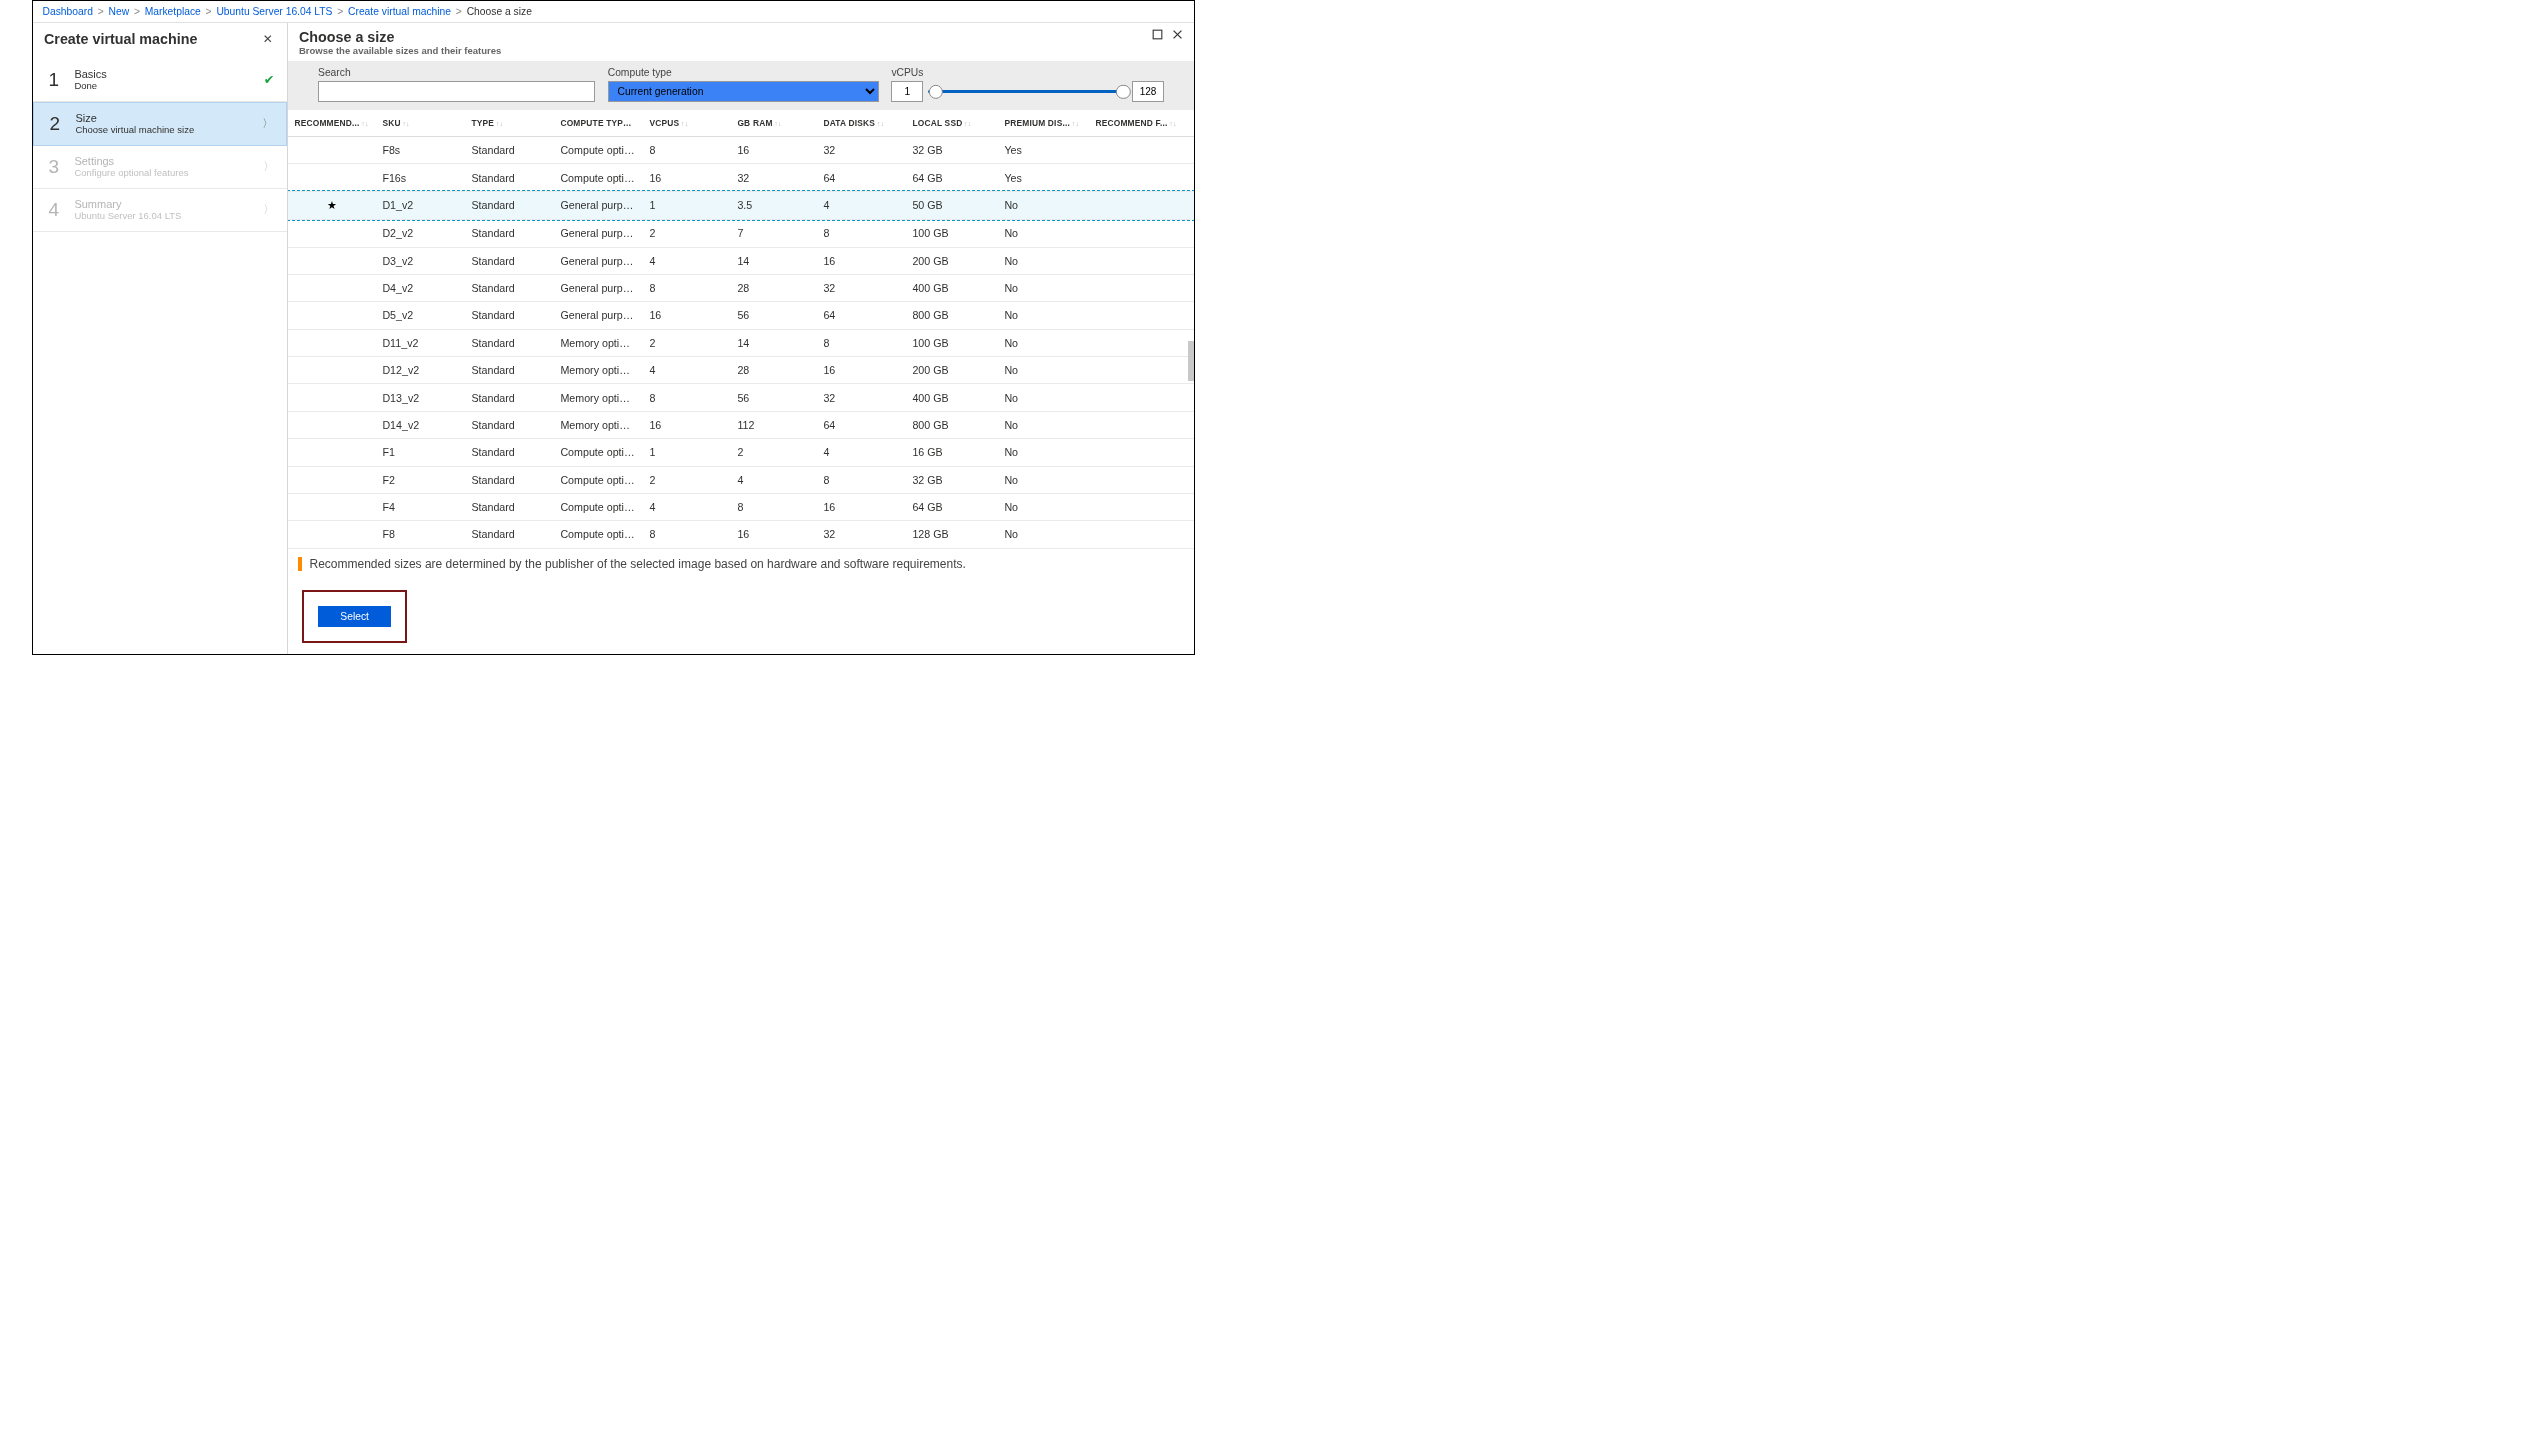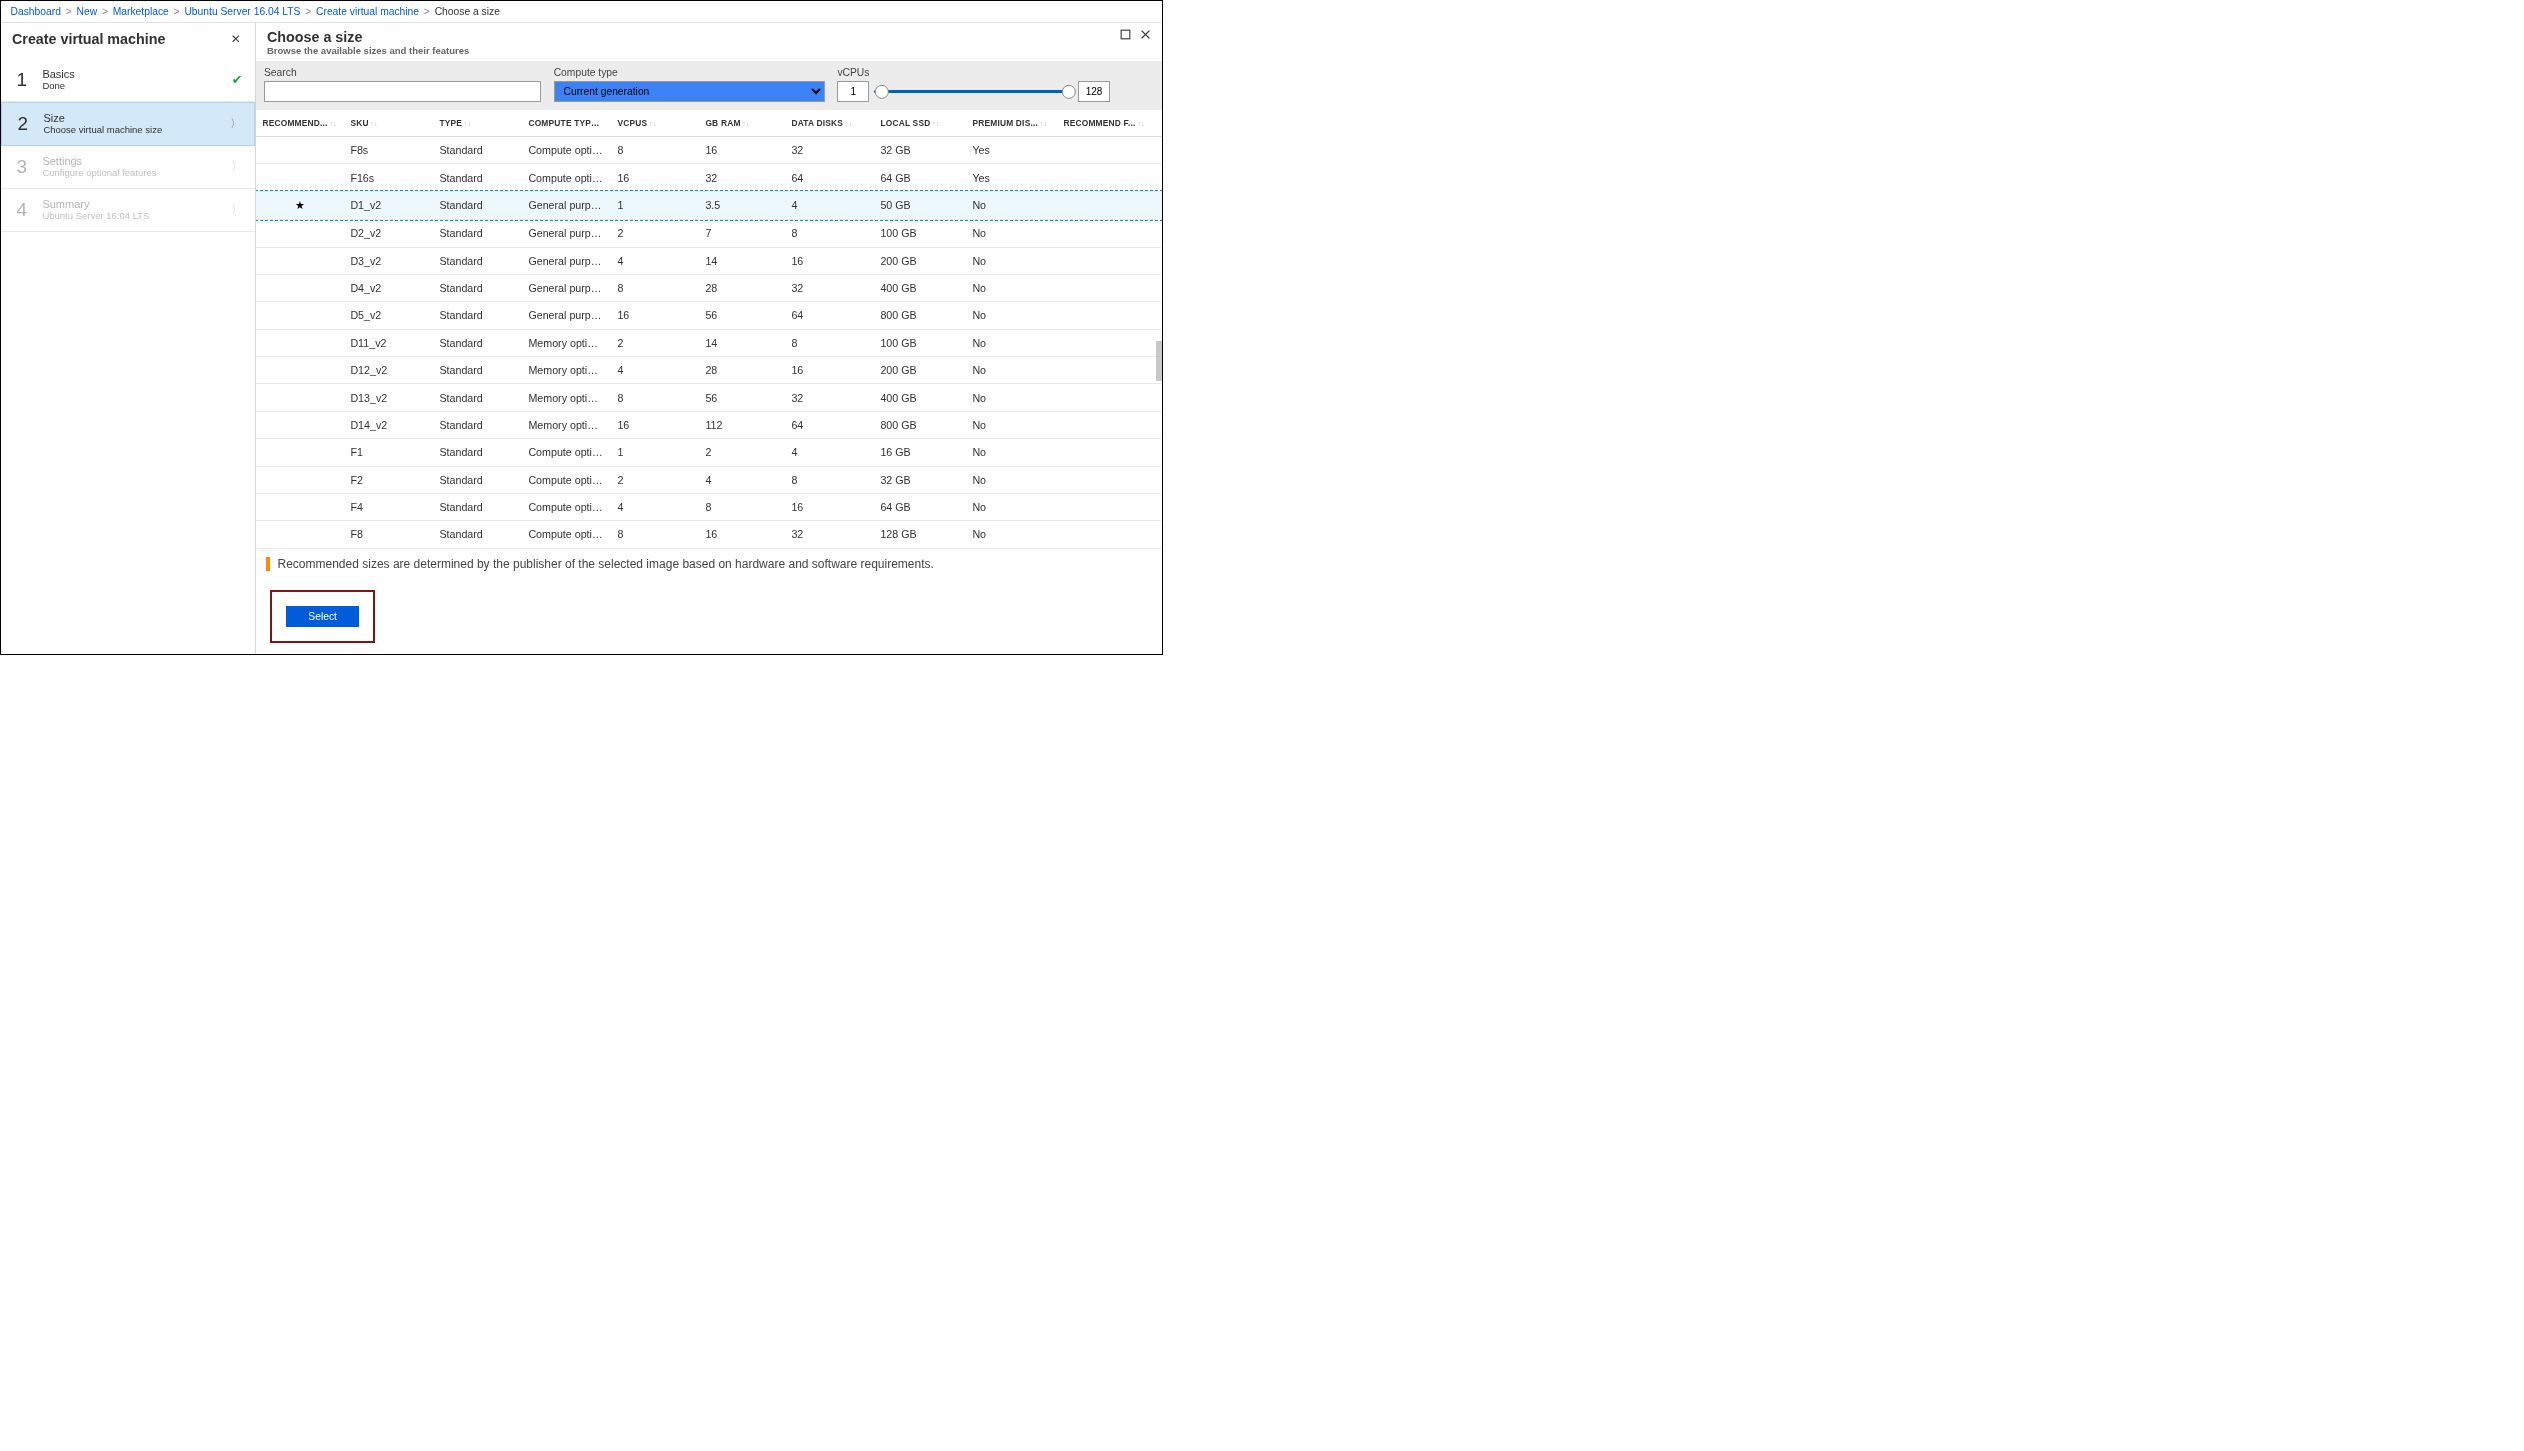--- a/index.html
+++ b/index.html
@@ -1,17 +1,17 @@
 <!DOCTYPE html>
 <html><head>
 <meta charset="utf-8">
 <style>
   * { box-sizing: border-box; margin: 0; padding: 0; }
   html, body { height: 100%; font-family: "Segoe UI", Arial, sans-serif; font-size: 10.3px; color: #323130; background: #fff; }
-  .app { width: 1163px; height: 655px; border: 0.8px solid #000; display: flex; flex-direction: column; overflow: hidden; }
+  .app { width: 1163px; height: 655px; border: 0.8px solid #000; display: flex; flex-direction: column; overflow: hidden; margin-left: 32px; }
 
   
   .breadcrumb { display: flex; align-items: center; gap: 4.8px; padding: 4.8px 9.5px; font-size: 10.3px; border-bottom: 0.8px solid #e1e1e1; }
   .breadcrumb a { color: #015cda; text-decoration: none; }
   .breadcrumb .sep { color: #888; }
   .breadcrumb .current { color: #323130; }
 
   .main { flex: 1; display: flex; min-height: 0; }
 
   
@@ -35,21 +35,21 @@
 
   
   .right-panel { flex: 1; display: flex; flex-direction: column; min-width: 0; position: relative; }
   .right-header { display: flex; align-items: flex-start; justify-content: space-between; padding: 6.4px 11px 4.8px 11px; }
   .right-header h1 { font-size: 14.3px; font-weight: 600; }
   .right-header .sub { font-size: 9.5px; color: #666; font-weight: bold; }
   .header-actions { display: flex; gap: 9.5px; align-items: center; }
   .hdr-btn { width: 11px; height: 11px; cursor: pointer; }
 
   
-  .filter-bar { background: #ececec; padding: 6.4px 8px 8px 8px; display: flex; gap: 12.7px; align-items: flex-end; }
+  .filter-bar { background: #ececec; padding: 6.4px 8px 8px 8px; display: flex; gap: 12.7px; align-items: flex-end; justify-content: center; }
   .filter-group { display: flex; flex-direction: column; gap: 3.2px; }
   .filter-group label { font-size: 10.3px; color: #444; }
   .filter-group.search { flex: 0 0 277px; }
   .filter-group.compute { flex: 0 0 271px; }
   .filter-group input[type=text] { height: 20.7px; border: 0.8px solid #999; padding: 0 4.8px; font-size: 10.3px; background: #fff; }
   .filter-group select { height: 20.7px; border: 0.8px solid #999; padding: 0 4.8px; font-size: 10.3px; background: #3b82f6; }
   .vcpu-min { width: 32px; height: 20.7px; border: 0.8px solid #999; text-align: center; font-size: 10.3px; }
   .vcpu-max { width: 32px; height: 20.7px; border: 0.8px solid #999; text-align: center; font-size: 10px; }
   .slider-wrap { display: flex; align-items: center; gap: 4.8px; }
   .slider { position: relative; width: 199px; height: 20.7px; display: flex; align-items: center; }

